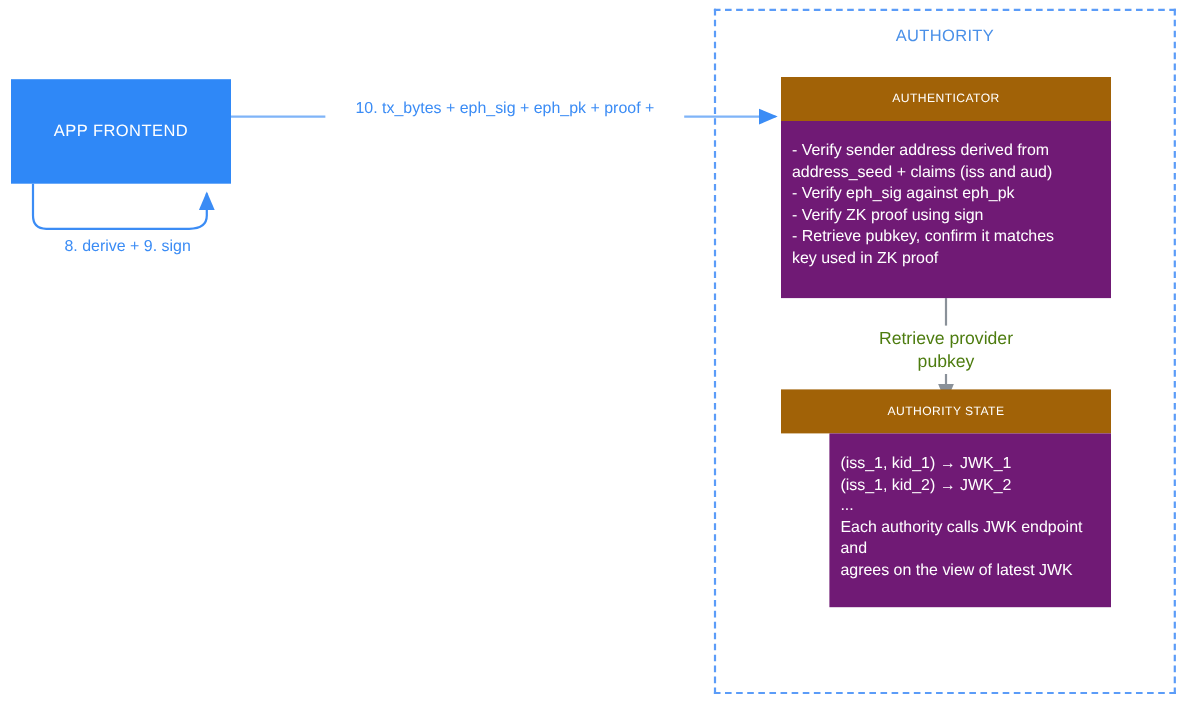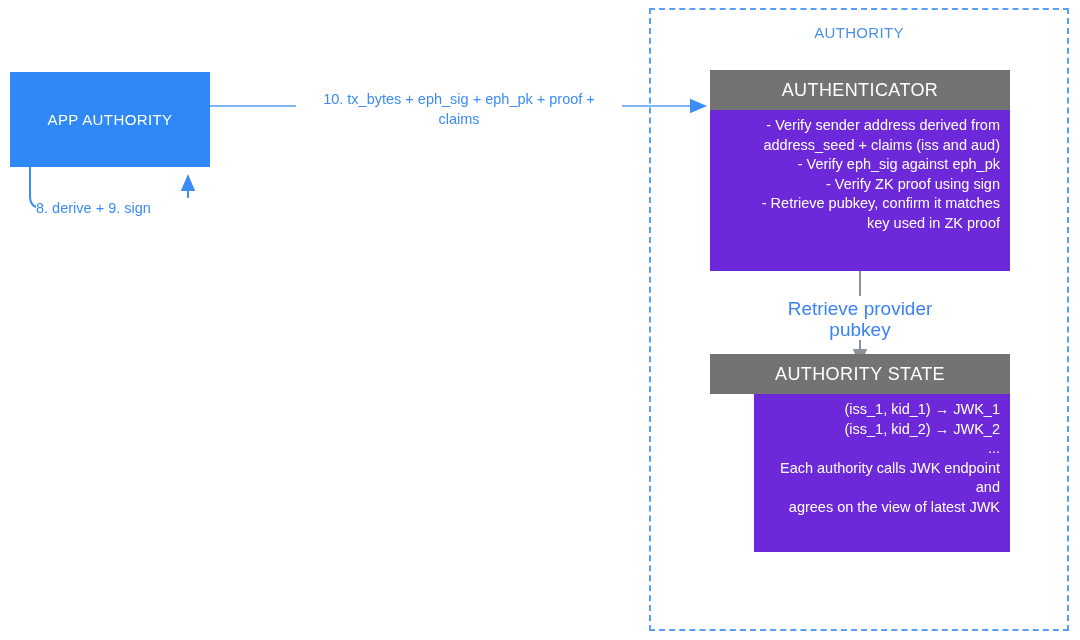--- a/index.html
+++ b/index.html
@@ -53,38 +53,37 @@
     font-size: 15px;
     letter-spacing: 0.3px;
   }
 
   
   .node {
     position: absolute;
     box-sizing: border-box;
   }
   .node-header {
-    background: #737373;
+    background: #a16207;
     color: #ffffff;
     height: 40px;
     line-height: 40px;
     text-align: center;
-    font-size: 18px;
+    font-size: 11px;
     letter-spacing: 0.4px;
     box-sizing: border-box;
   }
   .node-body {
-    background: #6d28d9;
+    background: #701a75;
     color: #ffffff;
     box-sizing: border-box;
-    padding: 6px 10px 10px 10px;
+    padding: 18px 10px 10px 10px;
     font-size: 14.5px;
     line-height: 19.5px;
     overflow: hidden;
-    text-align: right;
   }
   .node-body .line {
     white-space: pre-wrap;
   }
 
   
   .solid-box {
     position: absolute;
     background: #2f88f7;
     color: #ffffff;
@@ -99,35 +98,35 @@
   
   .edge-label {
     position: absolute;
     color: #3b8cf5;
     font-size: 14.5px;
     line-height: 20px;
     text-align: center;
     background: #ffffff;
   }
   .edge-label.gray {
-    color: #3b82f6;
-    font-size: 19px;
+    color: #4d7c0f;
+    font-size: 16px;
     line-height: 21px;
     background: transparent;
   }
 
   
   #app-frontend-node { left: 10px; top: 72px; width: 200px; height: 95px; }
   #authenticator-node { left: 710px; top: 70px; width: 300px; height: 201px; }
   #authenticator-node .node-body { height: 161px; }
   #authority-state-node { left: 710px; top: 354px; width: 300px; height: 198px; }
   #authority-state-node .node-body { height: 158px; margin-left: 44px; }
 
   #label-tx { left: 296px; top: 89px; width: 326px; }
-  #label-derive-sign { left: 36px; top: 198px; width: 160px; text-align: left; }
+  #label-derive-sign { left: 36px; top: 214px; width: 160px; text-align: center; }
   #label-retrieve { left: 775px; top: 298px; width: 170px; }
 </style>
 </head>
 <body>
 
 <div id="canvas">
 
   <svg id="connectors" viewBox="0 0 1080 640" width="1080" height="640">
     <defs>
       <marker id="arrow-blue" markerWidth="9" markerHeight="9" refX="7.5" refY="4" orient="auto" markerUnits="strokeWidth">
@@ -151,21 +150,21 @@
       <line x1="860" y1="271" x2="860" y2="296" stroke="#8a9199" stroke-width="2"></line>
       <line x1="860" y1="340" x2="860" y2="364" stroke="#8a9199" stroke-width="2" marker-end="url(#arrow-gray)"></line>
     </g>
   </svg>
 
   <div class="authority-group">
     <div class="authority-group-title">AUTHORITY</div>
   </div>
 
   <div class="solid-box" id="app-frontend-node">
-    <span>APP AUTHORITY</span>
+    <span>APP FRONTEND</span>
   </div>
 
   <div class="node" id="authenticator-node">
     <div class="node-header">AUTHENTICATOR</div>
     <div class="node-body">
       <div class="line">- Verify sender address derived from</div>
       <div class="line">address_seed + claims (iss and aud)</div>
       <div class="line">- Verify eph_sig against eph_pk</div>
       <div class="line">- Verify ZK proof using sign</div>
       <div class="line">- Retrieve pubkey, confirm it matches</div>
@@ -179,21 +178,20 @@
       <div class="line">(iss_1, kid_1) → JWK_1</div>
       <div class="line">(iss_1, kid_2) → JWK_2</div>
       <div class="line">...</div>
       <div class="line">Each authority calls JWK endpoint and</div>
       <div class="line">agrees on the view of latest JWK</div>
     </div>
   </div>
 
   <div class="edge-label" id="label-tx">
     <div>10. tx_bytes + eph_sig + eph_pk + proof +</div>
-    <div>claims</div>
   </div>
 
   <div class="edge-label" id="label-derive-sign">8. derive + 9. sign</div>
 
   <div class="edge-label gray" id="label-retrieve">
     <div>Retrieve provider</div>
     <div>pubkey</div>
   </div>
 
 </div>

